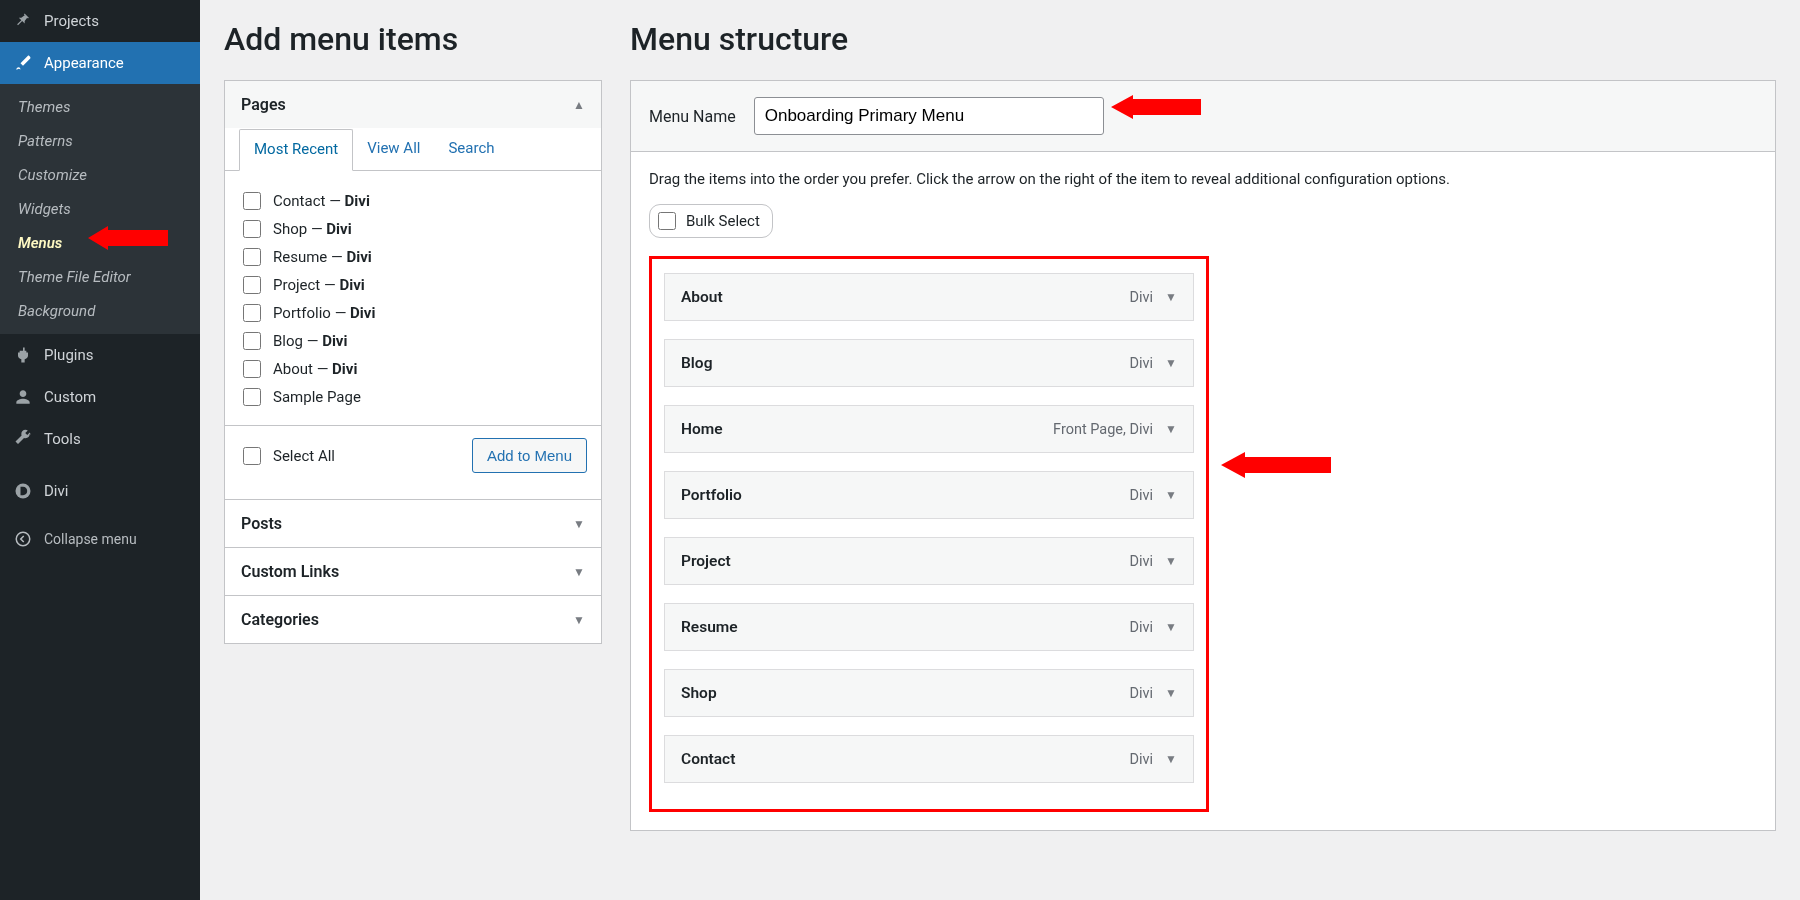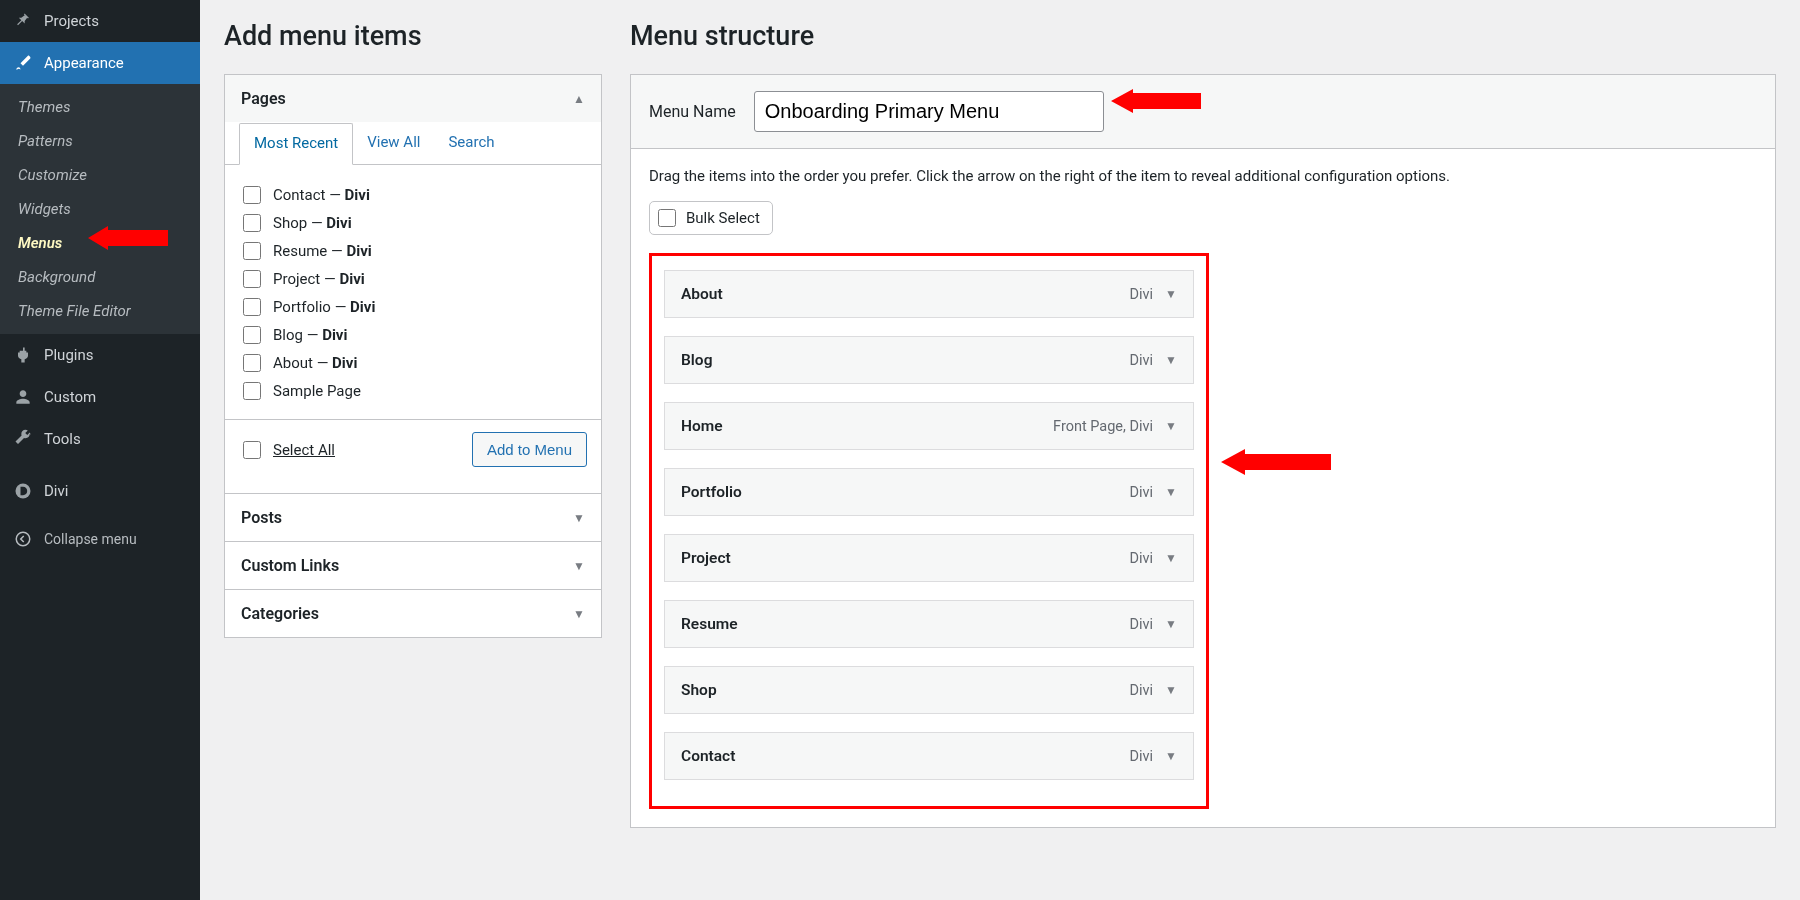--- a/index.html
+++ b/index.html
@@ -18,52 +18,52 @@
   .sidebar-sub .sub-item.current { color: #fef9c3; font-weight: 600; }
   .sidebar-collapse { display: flex; align-items: center; padding: 10px 12px; color: #b7bcc0; cursor: pointer; font-size: 14px; margin-top: 6px; }
   .sidebar-collapse .icon { width: 22px; height: 22px; margin-right: 10px; display: inline-flex; align-items: center; justify-content: center; }
   .sidebar-collapse .icon svg { width: 18px; height: 18px; fill: currentColor; }
 
   
   .main { flex: 1; padding: 0 24px 24px 24px; overflow: auto; }
   .cols { display: flex; gap: 28px; }
   .col-left { width: 378px; flex-shrink: 0; }
   .col-right { flex: 1; }
-  h2.section-title { font-size: 27px; font-weight: 500; margin: 20px 0 22px; color: #1d2327; }
+  h2.section-title { font-size: 32px; font-weight: 500; margin: 20px 0 22px; color: #1d2327; }
 
   
   .metabox { border: 1px solid #c3c4c7; background: #fff; margin-bottom: 0; }
   .metabox + .metabox { border-top: none; }
   .metabox-header { display: flex; justify-content: space-between; align-items: center; padding: 14px 16px; cursor: pointer; background: #fff; }
   .metabox-header.gray { background: #f6f7f7; }
   .metabox-title { font-size: 16px; font-weight: 600; color: #1d2327; }
   .toggle-indicator { color: #787c82; font-size: 12px; }
   .metabox-body { padding: 0 0 12px 0; }
   .tabs { display: flex; gap: 0; border-bottom: 1px solid #c3c4c7; padding: 0 14px; margin-bottom: 10px; }
   .tab { padding: 10px 14px 12px; color: #2271b1; cursor: pointer; font-size: 15px; position: relative; top: 1px; }
   .tab.active { background: #fff; border: 1px solid #c3c4c7; border-bottom: 1px solid #fff; color: #0369a1; border-radius: 2px 2px 0 0; }
   .page-list { padding: 6px 14px 6px 18px; max-height: 270px; overflow-y: scroll; }
   .page-list::-webkit-scrollbar { width: 18px; }
   .page-list::-webkit-scrollbar-track { background: #f0f0f1; }
   .page-list::-webkit-scrollbar-thumb { background: #c3c4c7; }
   .page-row { display: flex; align-items: center; padding: 5px 0; font-size: 15px; color: #1d2327; }
   .page-row input[type=checkbox] { width: 18px; height: 18px; margin-right: 12px; border: 1px solid #8c8f94; border-radius: 3px; }
   .page-row .strong { font-weight: 700; }
   .metabox-footer { display: flex; justify-content: space-between; align-items: center; padding: 12px 14px 14px 18px; border-top: 1px solid #c3c4c7; margin-top: 8px; }
-  .select-all { display: flex; align-items: center; font-size: 15px; color: #1d2327; text-decoration: underline; }
+  .select-all { display: flex; align-items: center; font-size: 15px; color: #1d2327; }
   .select-all input { width: 18px; height: 18px; margin-right: 12px; border: 1px solid #8c8f94; border-radius: 3px; }
   .btn-secondary { border: 1px solid #2271b1; color: #2271b1; background: #f6f7f7; padding: 8px 14px; border-radius: 3px; cursor: pointer; font-size: 15px; }
 
   
   .menu-name-bar { border: 1px solid #c3c4c7; background: #f6f7f7; padding: 16px 18px; display: flex; align-items: center; gap: 18px; }
   .menu-name-label { font-size: 16px; color: #1d2327; }
-  .menu-name-input { border: 1px solid #8c8f94; border-radius: 3px; padding: 8px 10px; width: 350px; font-size: 20px; background: #fff; }
+  .menu-name-input { border: 1px solid #8c8f94; border-radius: 3px; padding: 8px 10px; width: 350px; font-size: 17px; background: #fff; }
   .menu-body { border: 1px solid #c3c4c7; border-top: none; background: #fff; padding: 18px; min-height: 640px; }
   .instructions { font-size: 15px; color: #1d2327; margin-bottom: 16px; }
-  .bulk-select { display: inline-flex; align-items: center; border: 1px solid #c3c4c7; border-radius: 5px; padding: 7px 12px 7px 8px; background: #fff; font-size: 15px; color: #1d2327; cursor: pointer; margin-bottom: 18px; }
+  .bulk-select { display: inline-flex; align-items: center; border: 1px solid #c3c4c7; border-radius: 11px; padding: 7px 12px 7px 8px; background: #fff; font-size: 15px; color: #1d2327; cursor: pointer; margin-bottom: 18px; }
   .bulk-select input { width: 18px; height: 18px; margin-right: 10px; }
 
   .structure-box { border: 3px solid #ff0000; padding: 14px 12px 8px; width: 560px; position: relative; }
   .menu-item { border: 1px solid #dcdcde; background: #f6f7f7; display: flex; justify-content: space-between; align-items: center; padding: 14px 16px; margin-bottom: 18px; cursor: move; }
   .menu-item-title { font-weight: 600; font-size: 15.5px; color: #1d2327; }
   .menu-item-right { display: flex; align-items: center; gap: 12px; color: #646970; }
   .menu-item-type { font-size: 14.5px; color: #646970; }
   .menu-item-toggle { color: #787c82; font-size: 12px; }
 
   
@@ -100,22 +100,22 @@
       <div class="sub-item">Customize</div>
       <div class="sub-item">Widgets</div>
       <div class="sub-item current rel-wrap">
         <span>Menus</span>
         <span class="arrow-ann" style="left:88px; top:0;">
           <svg width="80" height="24">
               <polygon points="80,4 80,20 20,20 20,24 0,12 20,0 20,4" fill="#ff0000"></polygon>
             </svg>
         </span>
       </div>
+      <div class="sub-item">Theme File Editor</div>
       <div class="sub-item">Background</div>
-      <div class="sub-item">Theme File Editor</div>
     </div>
     <div class="sidebar-item">
       <span class="icon">
           <svg viewBox="0 0 24 24">
             <path d="M10 3v4H8v2H6v4c0 2 2 4 4 4v4h4v-4c2 0 4-2 4-4V9h-2V7h-2V3h-2v4h-2V3h-2z"></path>
           </svg>
         </span>
       <span>Plugins</span>
     </div>
     <div class="sidebar-item">

